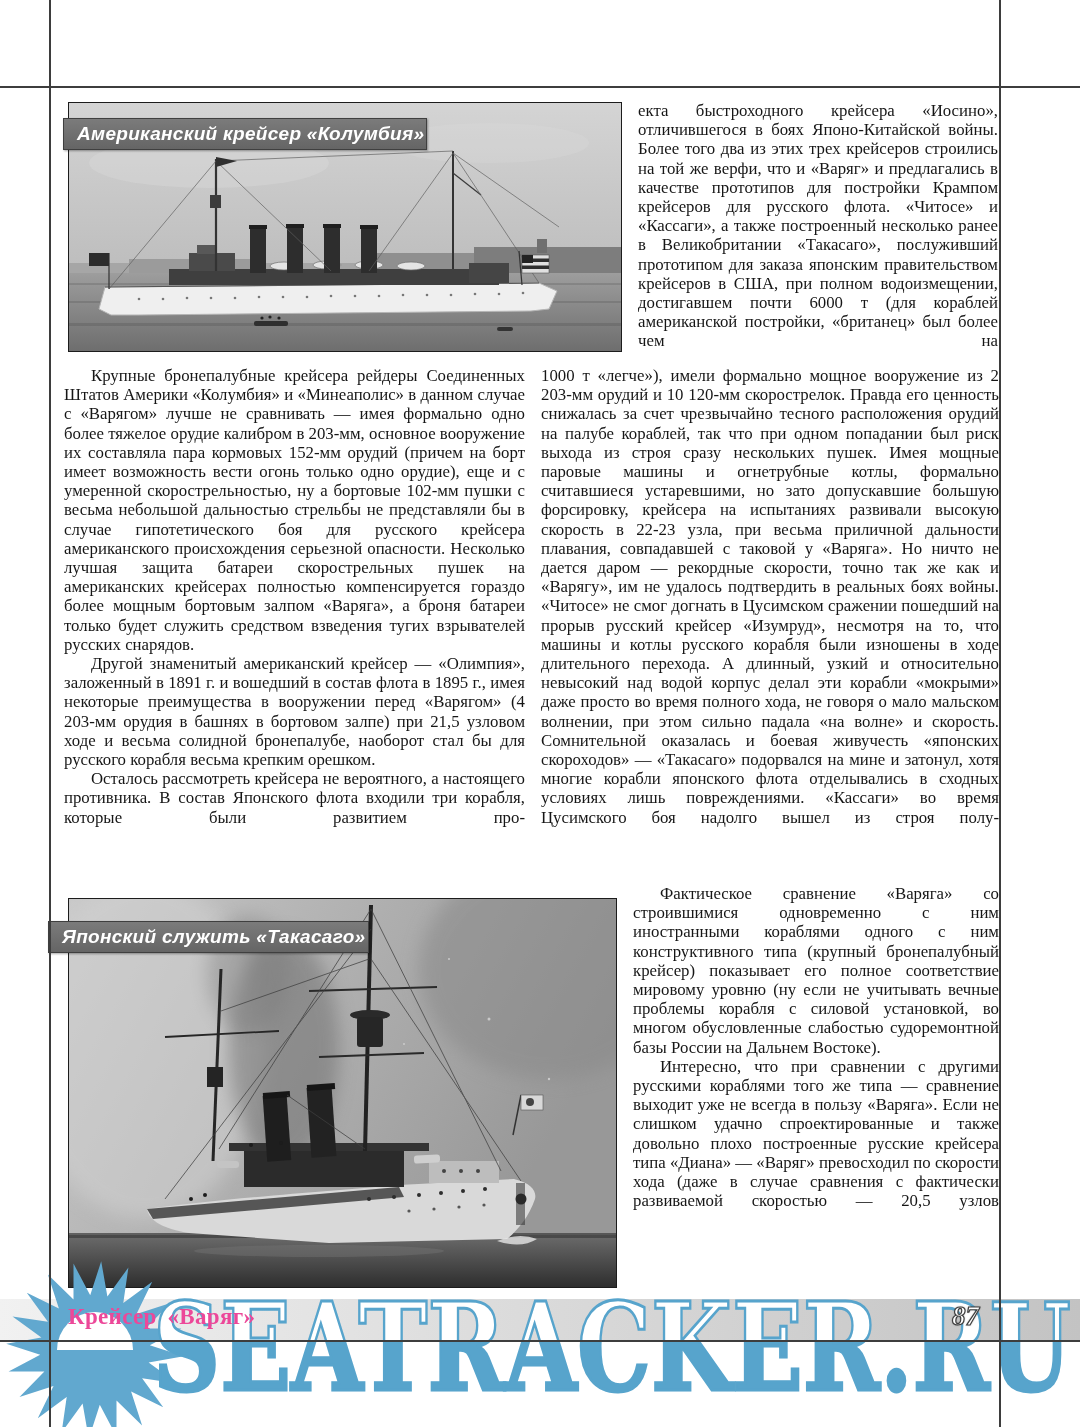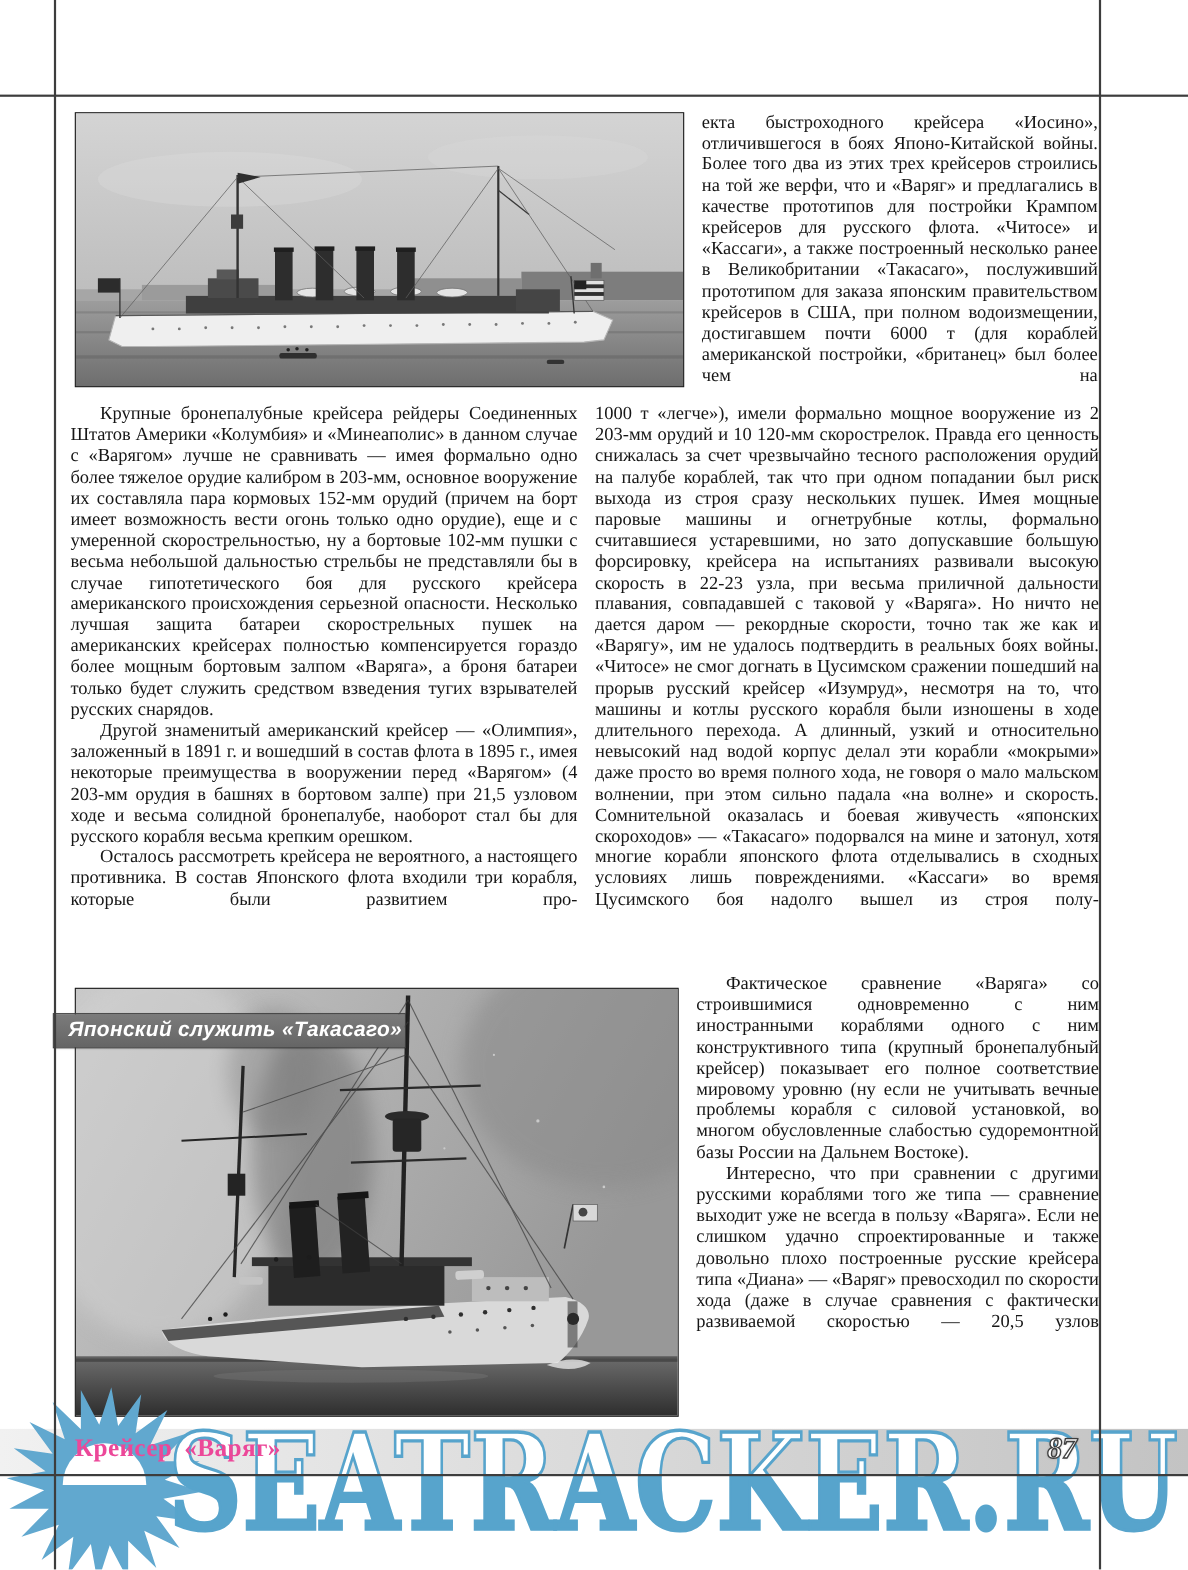--- a/index.html
+++ b/index.html
@@ -142,20 +142,21 @@
         <rect x="453" y="152" width="11" height="8" fill="#232323"></rect>
       </g>
 
       <rect x="185" y="218" width="34" height="5" rx="2" fill="#2f2f2f"></rect>
       <circle cx="193" cy="215" r="1.6" fill="#222"></circle>
         <circle cx="201" cy="214" r="1.6" fill="#222"></circle>
         <circle cx="210" cy="215" r="1.6" fill="#222"></circle>
       <rect x="428" y="224" width="16" height="4" rx="2" fill="#333"></rect>
     </svg>
   </div>
+  <div class="caption" style="left:63px;top:118px;width:349px;">Американский крейсер «Колумбия»</div>
 
   <div class="photo" style="left:68px;top:898px;width:547px;height:388px;">
     <svg width="547" height="388" viewBox="0 0 547 388" preserveAspectRatio="none">
       <defs>
         <linearGradient id="sky2" x1="0" y1="0" x2="1" y2="0.35">
           <stop offset="0" stop-color="#c8c8c8"></stop>
             <stop offset="1" stop-color="#989898"></stop>
         </linearGradient>
         <linearGradient id="sea2" x1="0" y1="0" x2="0" y2="1">
           <stop offset="0" stop-color="#6b6b6b"></stop>

